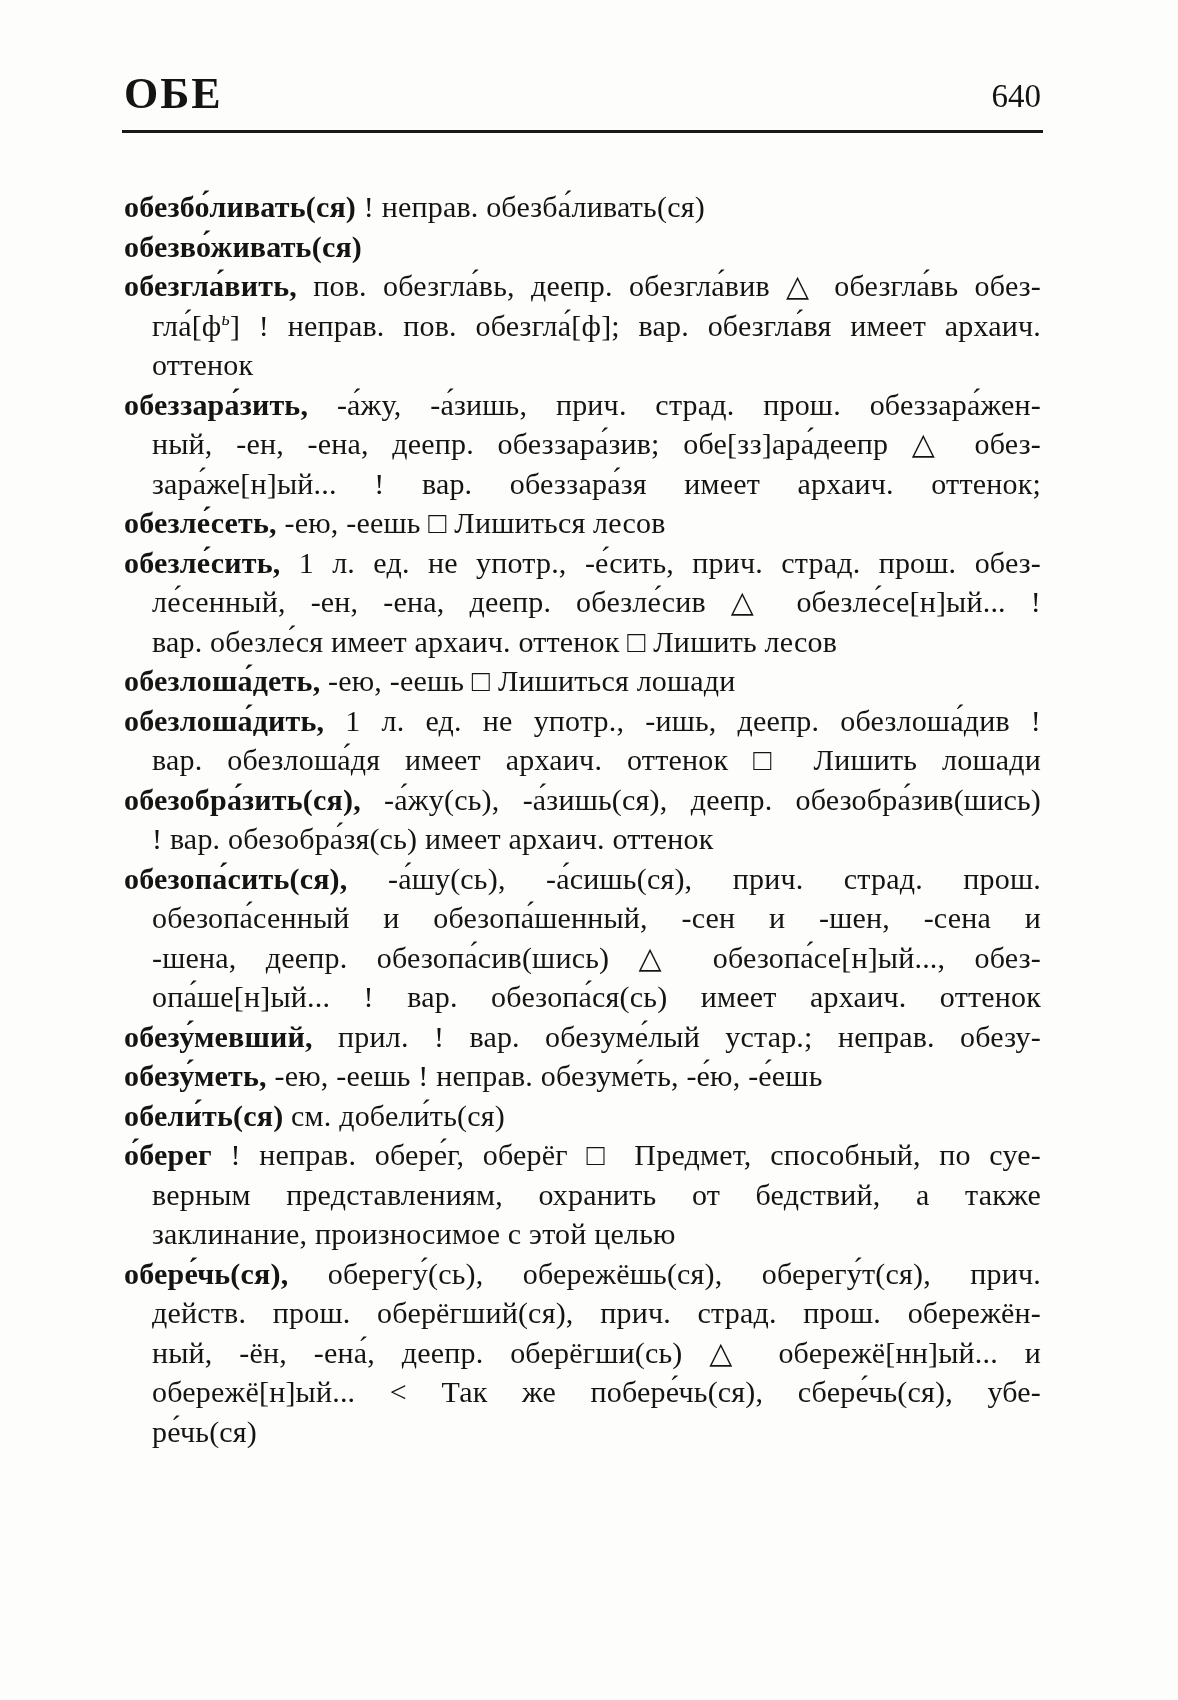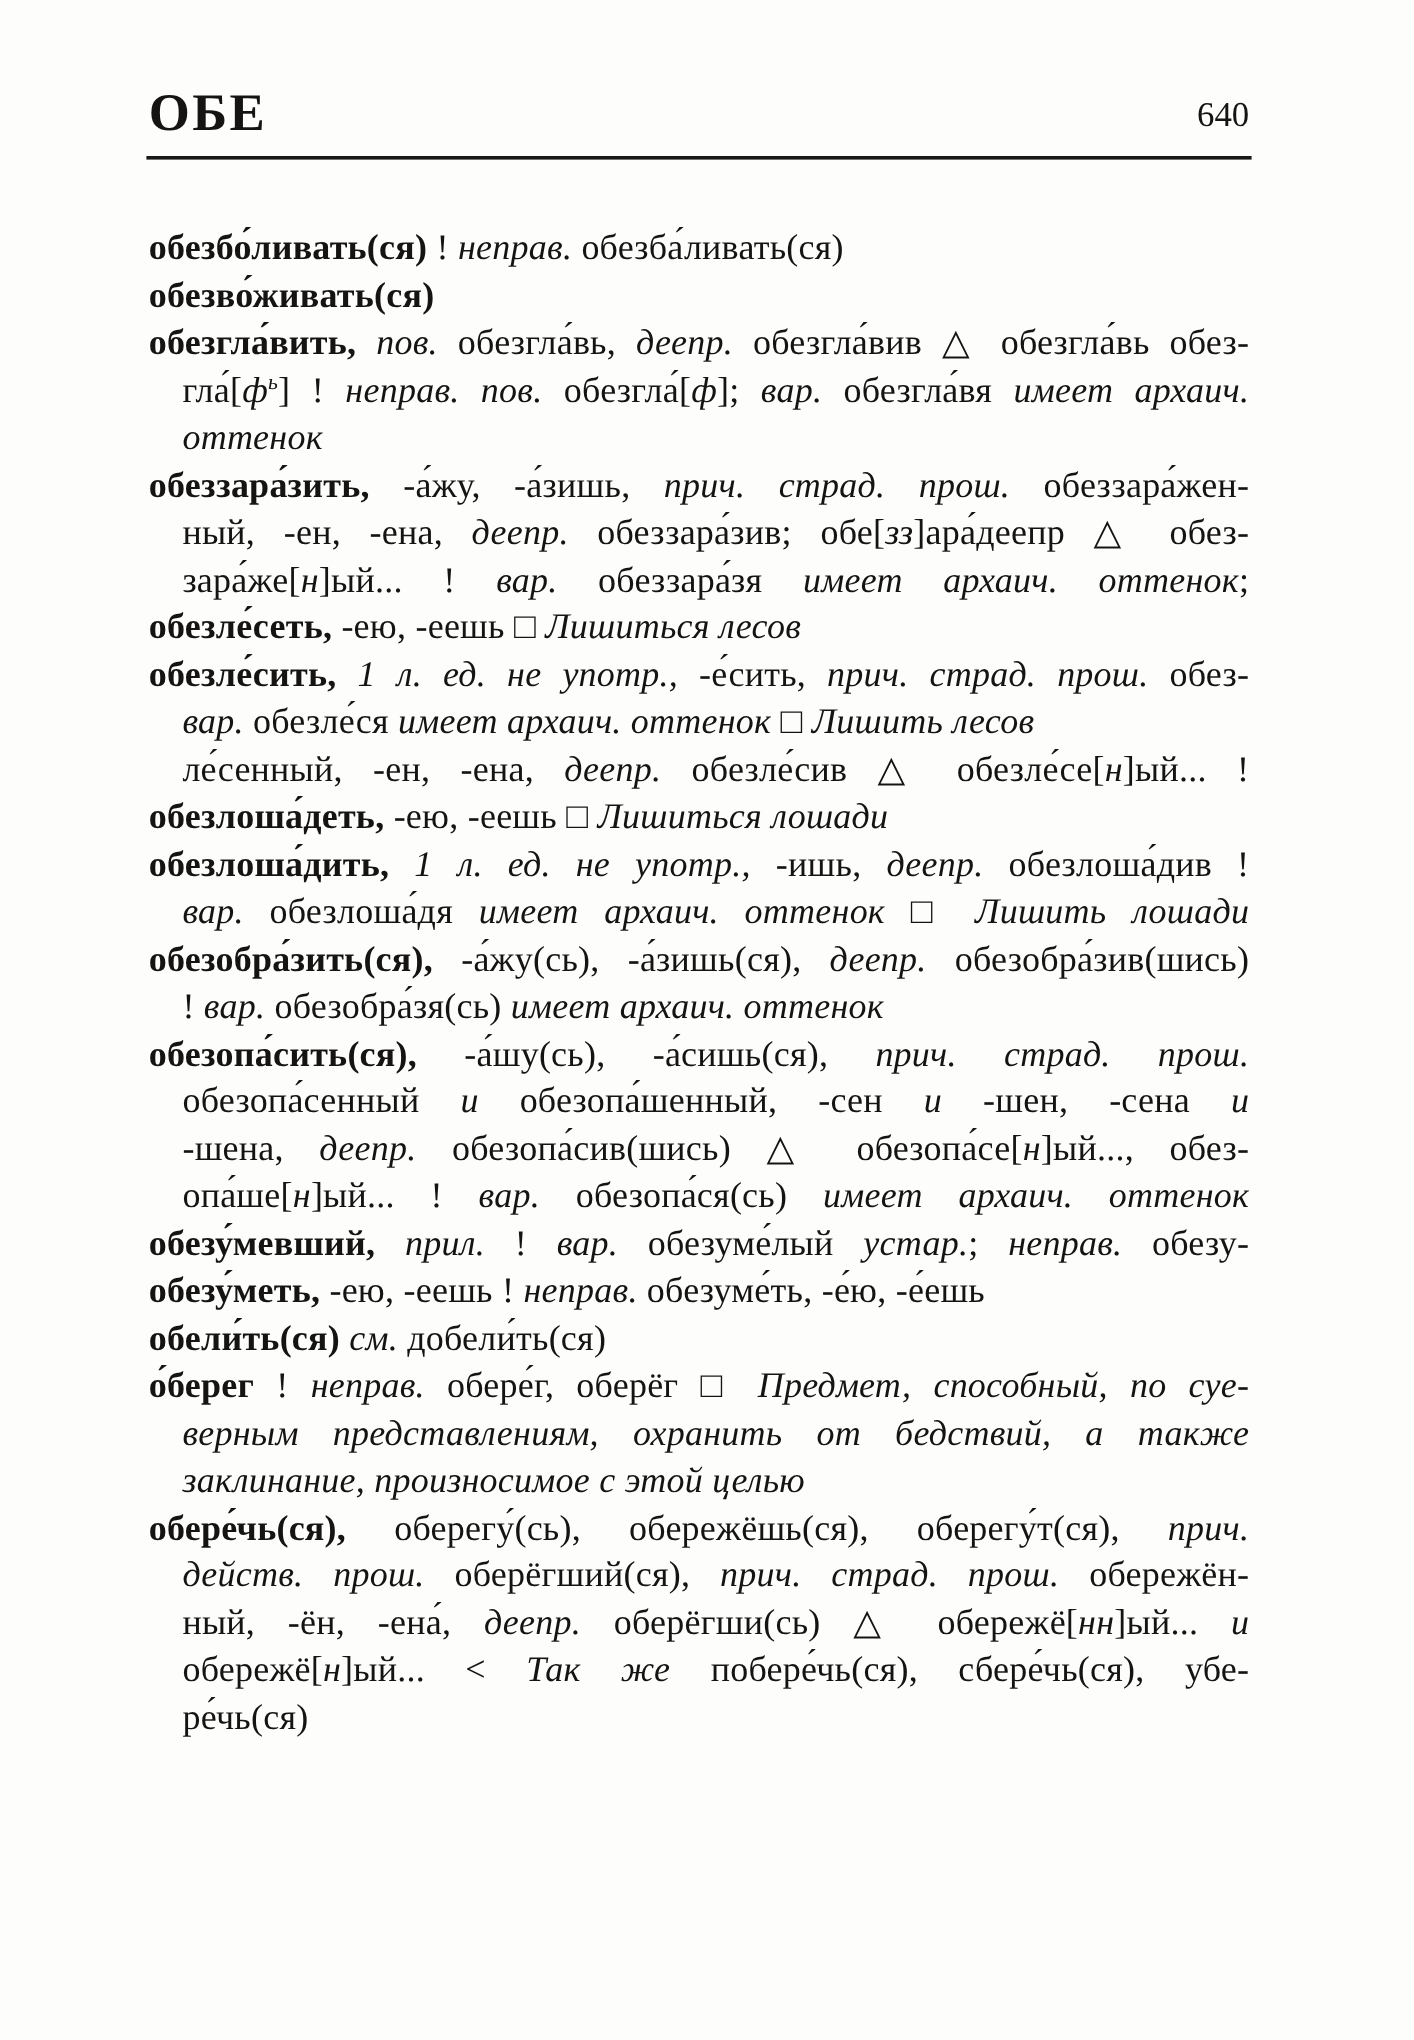--- a/index.html
+++ b/index.html
@@ -11,38 +11,38 @@
     overflow:hidden;
   }
   .page{position:relative;width:1178px;height:1224px;margin-left:36px;}
   .header{
     position:absolute;top:70px;left:88px;width:917px;
     display:flex;justify-content:space-between;align-items:flex-end;
   }
   .catchword{
     font-weight:bold;font-size:44px;line-height:48px;letter-spacing:2px;
   }
-  .page-number{font-size:29px;line-height:44px;}
+  .page-number{font-size:33px;line-height:44px;}
   .header-rule{
     position:absolute;top:130px;left:86px;width:921px;height:0;
     border-top:3px solid #1a1917;
   }
   .dict-body{
     position:absolute;top:187px;left:88px;width:917px;
     font-size:30px;letter-spacing:0.2px;
   }
   .line{
     line-height:39.5px;
     white-space:normal;
     text-align:left;
   }
   .line.just{text-align:justify;text-align-last:justify;}
   .line.ind{padding-left:28px;}
   .s-b{font-weight:bold;}
-  .s-i{font-style:italic;}
+  .s-i{}
   .s-n{font-style:normal;}
   .s-is{font-style:italic;font-size:0.6em;vertical-align:super;line-height:0;}
 </style>
 </head>
 <body>
 
 <div class="page">
   <div class="header">
     <span class="catchword">ОБЕ</span>
     <span class="page-number">640</span>
@@ -63,22 +63,22 @@
       <div class="entry">
         <div class="line just"><span class="s-b">обеззара́зить,</span><span class="s-n"> -а́жу, -а́зишь, </span><span class="s-i">прич. страд. прош.</span><span class="s-n"> обеззара́жен-</span></div>
         <div class="line ind just"><span class="s-n">ный, -ен, -ена, </span><span class="s-i">деепр.</span><span class="s-n"> обеззара́зив; обе[</span><span class="s-i">зз</span><span class="s-n">]ара́деепр △ обез-</span></div>
         <div class="line ind just"><span class="s-n">зара́же[</span><span class="s-i">н</span><span class="s-n">]ый... ! </span><span class="s-i">вар.</span><span class="s-n"> обеззара́зя </span><span class="s-i">имеет архаич. оттенок</span><span class="s-n">;</span></div>
       </div>
       <div class="entry">
         <div class="line"><span class="s-b">обезле́сеть,</span><span class="s-n"> -ею, -еешь □ </span><span class="s-i">Лишиться лесов</span></div>
       </div>
       <div class="entry">
         <div class="line just"><span class="s-b">обезле́сить,</span><span class="s-n"> </span><span class="s-i">1 л. ед. не употр.,</span><span class="s-n"> -е́сить, </span><span class="s-i">прич. страд. прош.</span><span class="s-n"> обез-</span></div>
+        <div class="line ind just"><span class="s-n">ле́сенный, -ен, -ена, </span><span class="s-i">деепр.</span><span class="s-n"> обезле́сив △ обезле́се[</span><span class="s-i">н</span><span class="s-n">]ый... !</span></div>
         <div class="line ind"><span class="s-i">вар.</span><span class="s-n"> обезле́ся </span><span class="s-i">имеет архаич. оттенок</span><span class="s-n"> □ </span><span class="s-i">Лишить лесов</span></div>
-        <div class="line ind just"><span class="s-n">ле́сенный, -ен, -ена, </span><span class="s-i">деепр.</span><span class="s-n"> обезле́сив △ обезле́се[</span><span class="s-i">н</span><span class="s-n">]ый... !</span></div>
       </div>
       <div class="entry">
         <div class="line"><span class="s-b">обезлоша́деть,</span><span class="s-n"> -ею, -еешь □ </span><span class="s-i">Лишиться лошади</span></div>
       </div>
       <div class="entry">
         <div class="line just"><span class="s-b">обезлоша́дить,</span><span class="s-n"> </span><span class="s-i">1 л. ед. не употр.,</span><span class="s-n"> -ишь, </span><span class="s-i">деепр.</span><span class="s-n"> обезлоша́див !</span></div>
         <div class="line ind just"><span class="s-i">вар.</span><span class="s-n"> обезлоша́дя </span><span class="s-i">имеет архаич. оттенок</span><span class="s-n"> □ </span><span class="s-i">Лишить лошади</span></div>
       </div>
       <div class="entry">
         <div class="line just"><span class="s-b">обезобра́зить(ся),</span><span class="s-n"> -а́жу(сь), -а́зишь(ся), </span><span class="s-i">деепр.</span><span class="s-n"> обезобра́зив(шись)</span></div>

